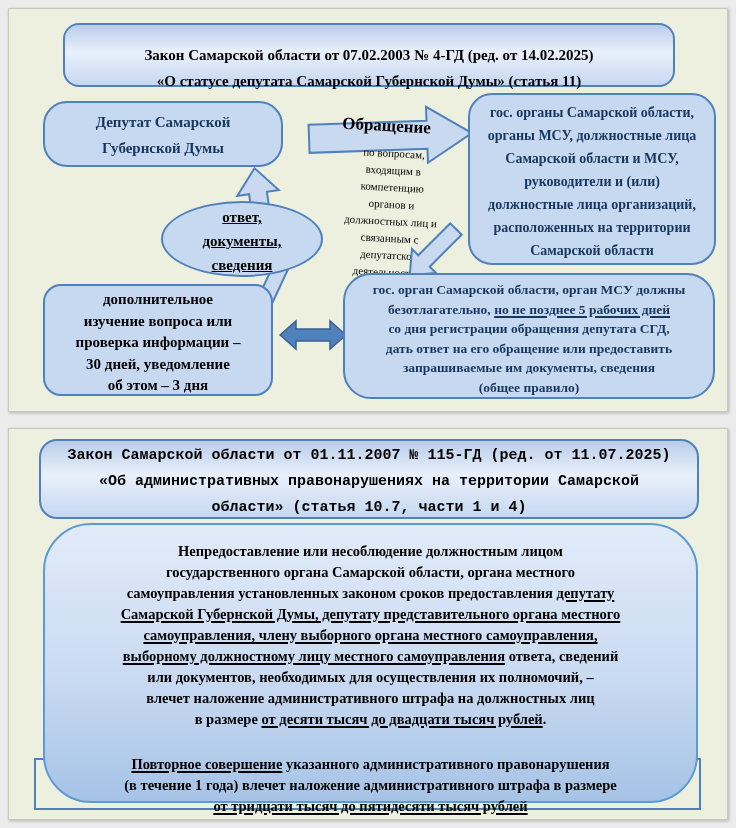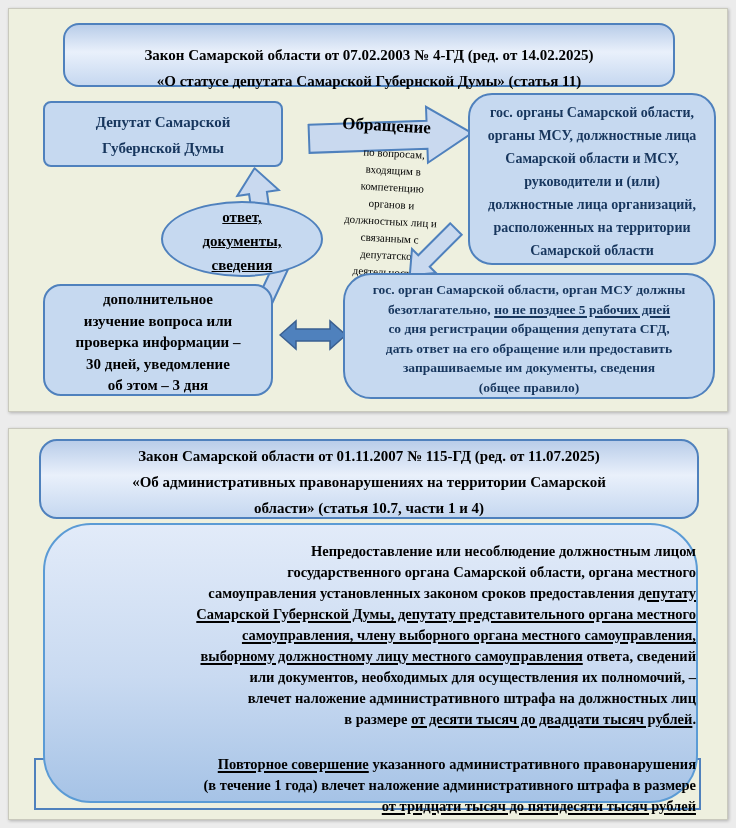--- a/index.html
+++ b/index.html
@@ -42,37 +42,37 @@
     position:absolute;text-align:center;color:#000;
     font-size:11px;line-height:17px;font-weight:normal;
   }
   .arrowlabel{
     position:absolute;text-align:center;color:#000;font-weight:bold;font-size:17px;
   }
   .bigbox{
     background:linear-gradient(180deg,#e2ebf9 0%,#c9daf1 55%,#a6c3e6 100%);
     border:2px solid #5b9bd5;
     border-radius:48px;
-    font-size:14.5px;line-height:21px;text-align:right;
+    font-size:14.5px;line-height:21px;
   }
   .backrect{
     position:absolute;border:2px solid #4f81bd;background:transparent;box-sizing:border-box;
   }
 </style>
 </head>
 <body>
 
 <div class="panel" style="top:8px;height:404px;">
 
   <div class="rbox titlebox lines" style="left:54px;top:14px;width:612px;height:64px;padding-top:17px;">
       <div><span>Закон Самарской области от 07.02.2003 № 4-ГД (ред. от 14.02.2025)</span></div>
       <div><span>«О статусе депутата Самарской Губернской Думы» (статья 11)</span></div>
     </div>
 
-  <div class="rbox lines navy" style="left:34px;top:92px;width:240px;height:66px;border-radius:8px;font-size:15px;line-height:26px;padding-top:6px;">
+  <div class="rbox lines navy" style="left:34px;top:92px;width:240px;height:66px;border-radius:24px;font-size:15px;line-height:26px;padding-top:6px;">
       <div><span>Депутат Самарской</span></div>
       <div><span>Губернской Думы</span></div>
     </div>
 
   <svg style="position:absolute;left:298px;top:96px;transform:rotate(-2deg);" width="168" height="62" viewBox="0 0 168 62">
     <polygon class="arrow-fill" points="2,17 120,17 120,3 165,31 120,59 120,45 2,45"></polygon>
   </svg>
   <div class="arrowlabel" style="left:305px;top:107px;width:145px;transform:rotate(3deg);">Обращение</div>
 
   <div class="note lines" style="left:312px;top:136px;width:140px;transform:rotate(3deg);">
@@ -129,21 +129,21 @@
       <div><span>безотлагательно, </span><span class="u">но не позднее 5 рабочих дней</span></div>
       <div><span>со дня регистрации обращения депутата СГД,</span></div>
       <div><span>дать ответ на его обращение или предоставить</span></div>
       <div><span>запрашиваемые им документы, сведения</span></div>
       <div><span>(общее правило)</span></div>
     </div>
 </div>
 
 <div class="panel" style="top:428px;height:392px;">
 
-  <div class="rbox titlebox lines" style="left:30px;top:10px;width:660px;height:80px;padding-top:2px;border-radius:18px;">
+  <div class="rbox titlebox lines" style="left:30px;top:10px;width:660px;height:80px;padding-top:2px;border-radius:18px;font-family:Liberation Mono, monospace;">
       <div><span>Закон Самарской области от 01.11.2007 № 115-ГД (ред. от 11.07.2025)</span></div>
       <div><span>«Об административных правонарушениях на территории Самарской</span></div>
       <div><span>области» (статья 10.7, части 1 и 4)</span></div>
     </div>
 
   <div class="backrect" style="left:25px;top:329px;width:667px;height:52px;"></div>
 
   <div class="rbox bigbox" style="left:34px;top:94px;width:655px;height:280px;padding-top:16px;">
     <div class="lines">
         <div><span>Непредоставление или несоблюдение должностным лицом</span></div>

